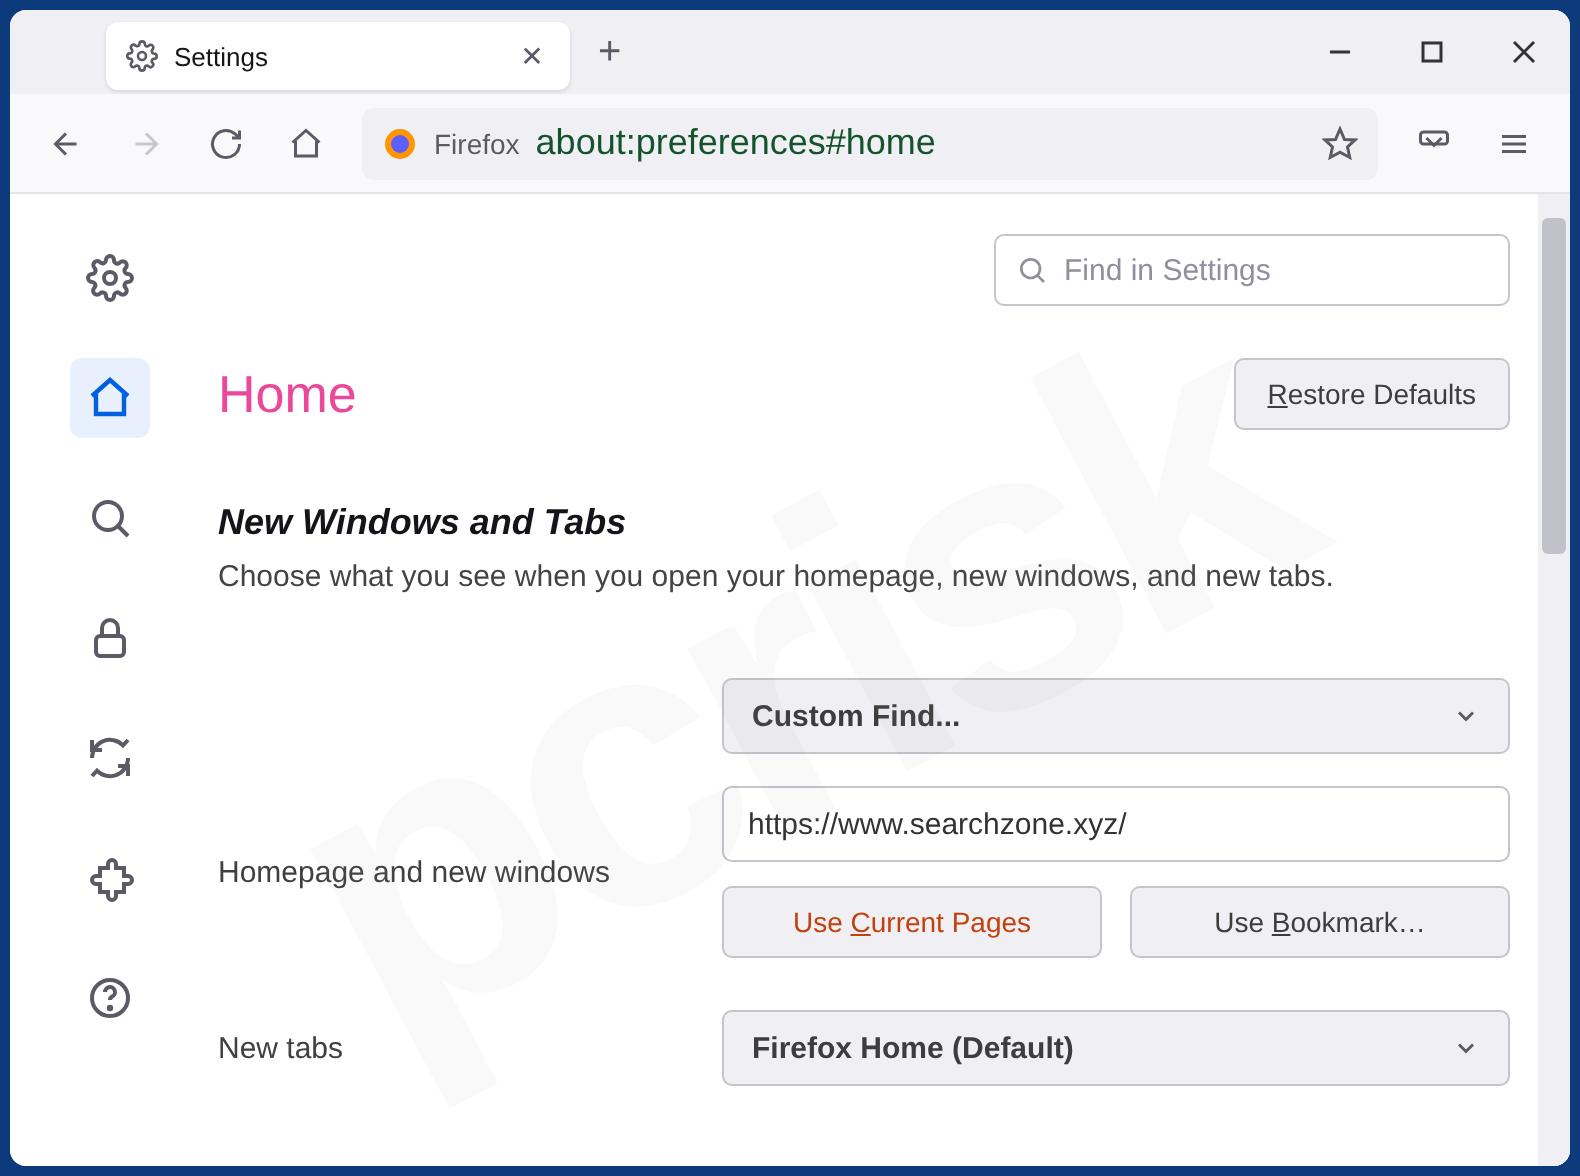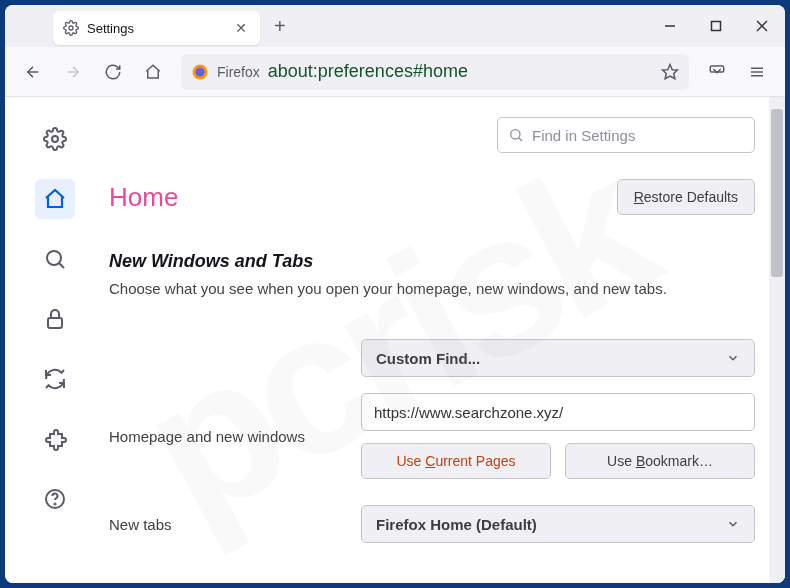--- a/index.html
+++ b/index.html
@@ -1,20 +1,20 @@
 <!DOCTYPE html>
 <html><head>
   <meta charset="utf-8">
   <style>
     * { box-sizing: border-box; margin: 0; padding: 0; }
     body { width: 790px; height: 588px; font-family: "Segoe UI", Arial, sans-serif; font-size: 14px; color: #15141a; background: #0d3a7a; overflow: hidden; position: relative; }
     .window { position: absolute; top: 5px; left: 5px; right: 5px; bottom: 5px; background: #f0f0f4; border-radius: 8px; display: flex; flex-direction: column; overflow: hidden; }
     
     .titlebar { height: 42px; background: #f0f0f4; display: flex; align-items: center; padding: 0 0 0 8px; }
-    .tab { display: flex; align-items: center; background: #fff; border-radius: 6px; padding: 6px 10px; margin: 4px 4px 0 40px; width: 207px; height: 34px; box-shadow: 0 1px 2px rgba(0,0,0,.1); }
+    .tab { display: flex; align-items: center; background: #fff; border-radius: 6px; padding: 6px 10px; margin: 4px 4px 0 40px; width: 232px; height: 34px; box-shadow: 0 1px 2px rgba(0,0,0,.1); }
     .tab .tab-icon { margin-right: 8px; display:flex;}
     .tab .tab-title { flex: 1; font-size: 13px; }
     .tab .tab-close { width: 18px; text-align: center; color:#5b5b66; font-size:14px;}
     .plus { margin-left: 10px; font-size: 20px; color:#5b5b66; }
     .spacer { flex: 1; }
     .winbtn { width: 46px; height: 42px; display: flex; align-items: center; justify-content: center; color:#333; }
     
     .toolbar { height: 50px; background: #f9f9fb; display: flex; align-items: center; padding: 0 10px; gap: 4px; border-bottom: 1px solid #e4e4e6; }
     .tbtn { width: 36px; height: 36px; display: flex; align-items: center; justify-content: center; border-radius: 4px; color:#5b5b66; }
     .tbtn.disabled { color: #bfbfc9; }

